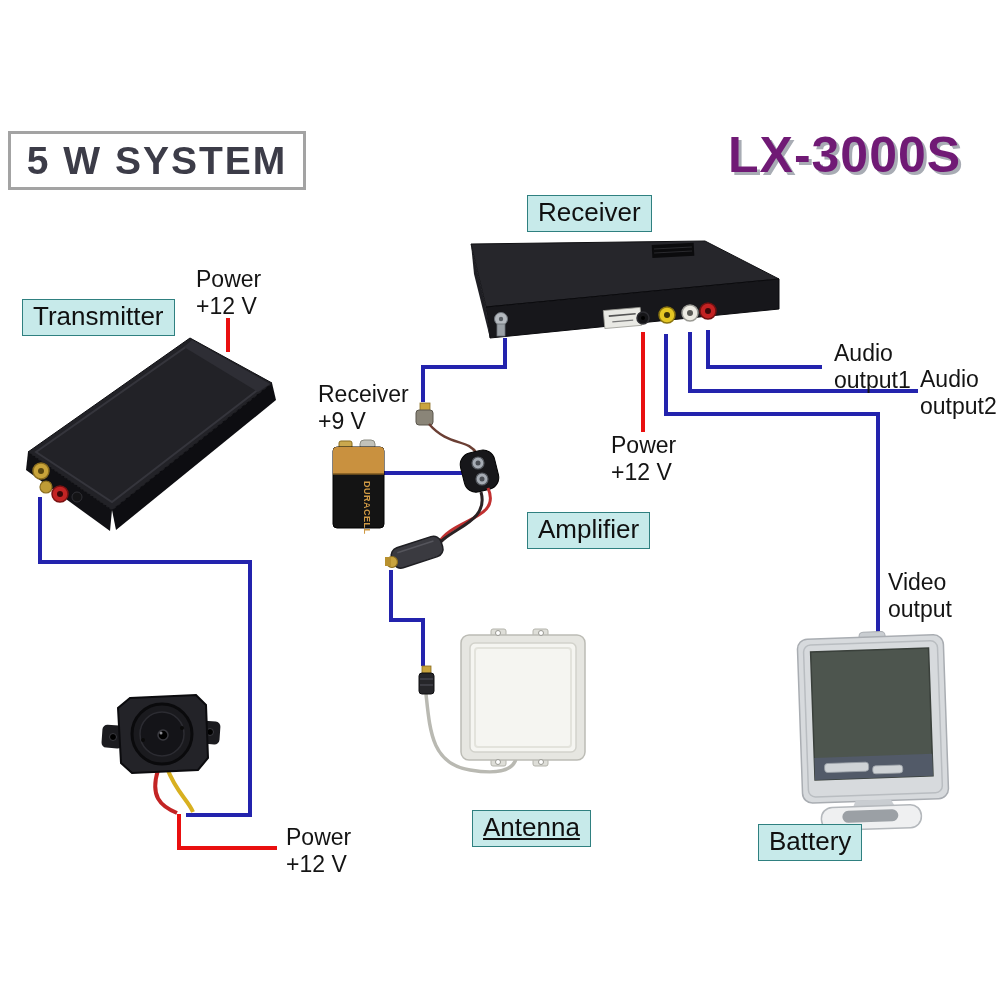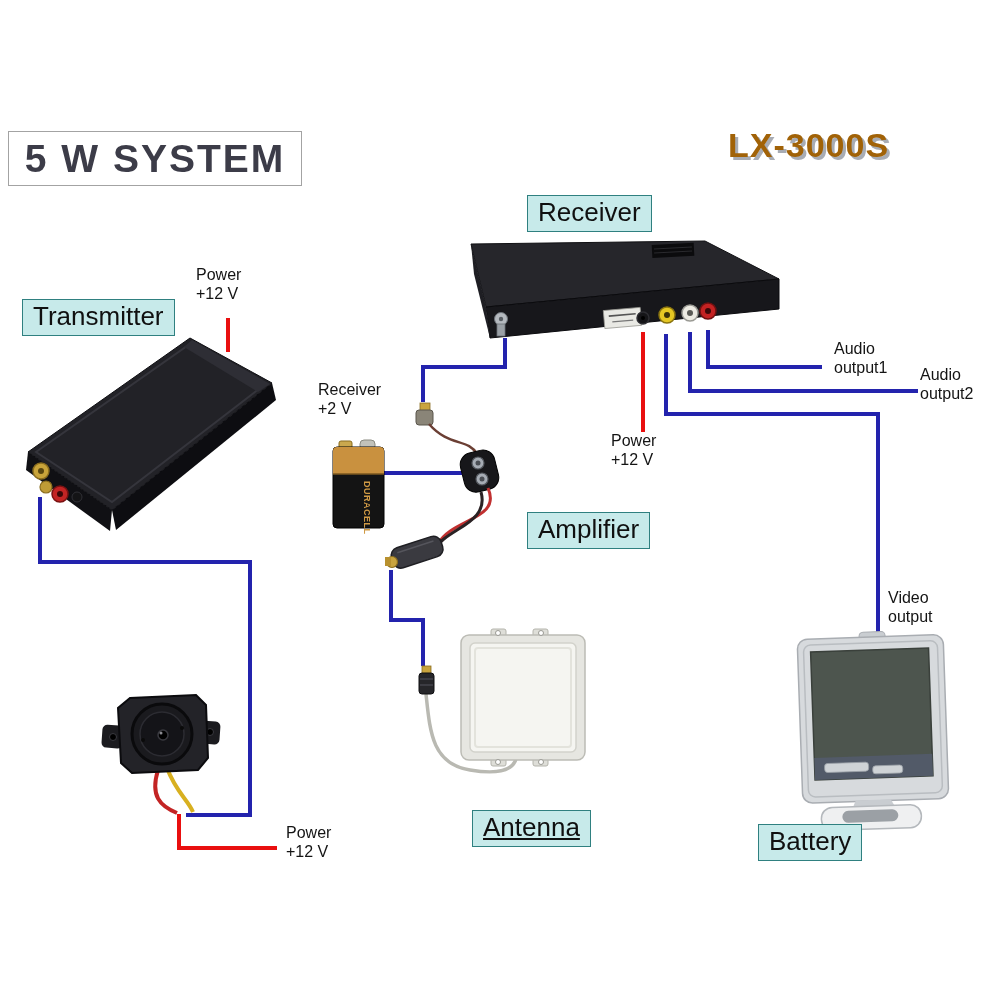--- a/index.html
+++ b/index.html
@@ -3,35 +3,35 @@
 <meta charset="utf-8">
 <style>
   html,body{margin:0;padding:0;background:#ffffff;}
   .canvas{
     position:relative;width:1000px;height:1000px;background:#ffffff;overflow:hidden;
     font-family:"Liberation Sans", sans-serif;
   }
   .diagram-svg{position:absolute;left:0;top:0;width:1000px;height:1000px;}
   .title-box{
     position:absolute;left:8px;top:131px;width:292px;height:53px;
-    background:#ffffff;border:1px solid #a3a3a3;
+    background:#ffffff;border:3px solid #a3a3a3;
     display:flex;align-items:center;justify-content:center;
     font-size:39px;font-weight:bold;letter-spacing:2px;color:#3c3c48;
   }
   .model{
     position:absolute;left:728px;top:126px;
-    font-size:34px;font-weight:bold;color:#a16207;letter-spacing:1px;
+    font-size:50px;font-weight:bold;color:#701a75;letter-spacing:1px;
     text-shadow:3px 3px 0 #a8acb4;
   }
   .comp-label{
     position:absolute;background:#c7eaea;border:1px solid #2f8080;
     padding:1px 10px 3px 10px;font-size:26px;color:#101010;white-space:nowrap;
   }
   .note{
-    position:absolute;font-size:16px;line-height:1.18;color:#141414;white-space:nowrap;
+    position:absolute;font-size:23px;line-height:1.18;color:#141414;white-space:nowrap;
   }
   .note span{display:block;}
 </style>
 </head>
 <body>
 
 <div class="canvas">
 
   <svg class="diagram-svg" viewBox="0 0 1000 1000">
 
@@ -198,35 +198,35 @@
   <div class="comp-label" style="left:527px;top:512px;">Amplifier</div>
   <div class="comp-label" style="left:472px;top:810px;text-decoration:underline;">Antenna</div>
   <div class="comp-label" style="left:758px;top:824px;">Battery</div>
 
   <div class="note" style="left:196px;top:266px;">
     <span>Power</span>
     <span>+12 V</span>
   </div>
   <div class="note" style="left:318px;top:381px;">
     <span>Receiver</span>
-    <span>+2 V</span>
+    <span>+9 V</span>
   </div>
   <div class="note" style="left:611px;top:432px;">
     <span>Power</span>
     <span>+12 V</span>
   </div>
   <div class="note" style="left:834px;top:340px;">
     <span>Audio</span>
     <span>output1</span>
   </div>
   <div class="note" style="left:920px;top:366px;">
     <span>Audio</span>
     <span>output2</span>
   </div>
-  <div class="note" style="left:888px;top:569px;margin-top:20px;">
+  <div class="note" style="left:888px;top:569px;">
     <span>Video</span>
     <span>output</span>
   </div>
   <div class="note" style="left:286px;top:824px;">
     <span>Power</span>
     <span>+12 V</span>
   </div>
 
 </div>
 

